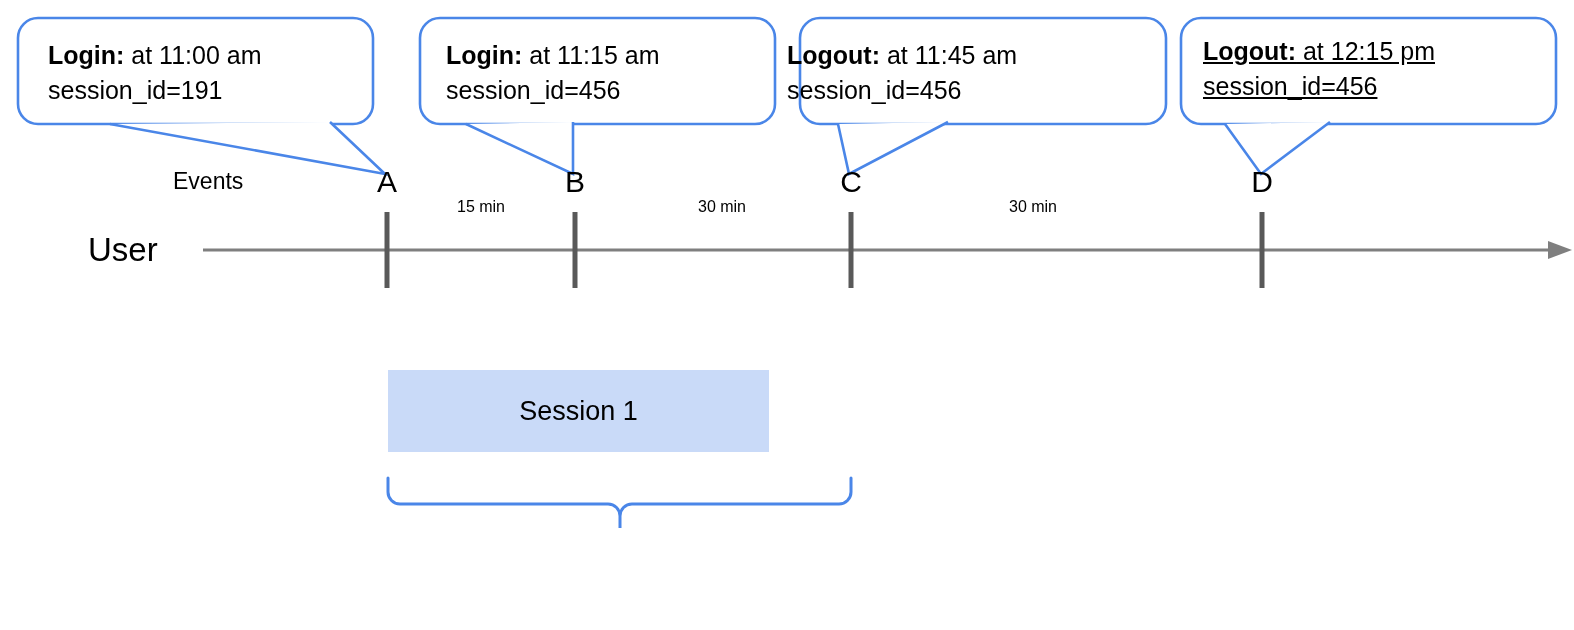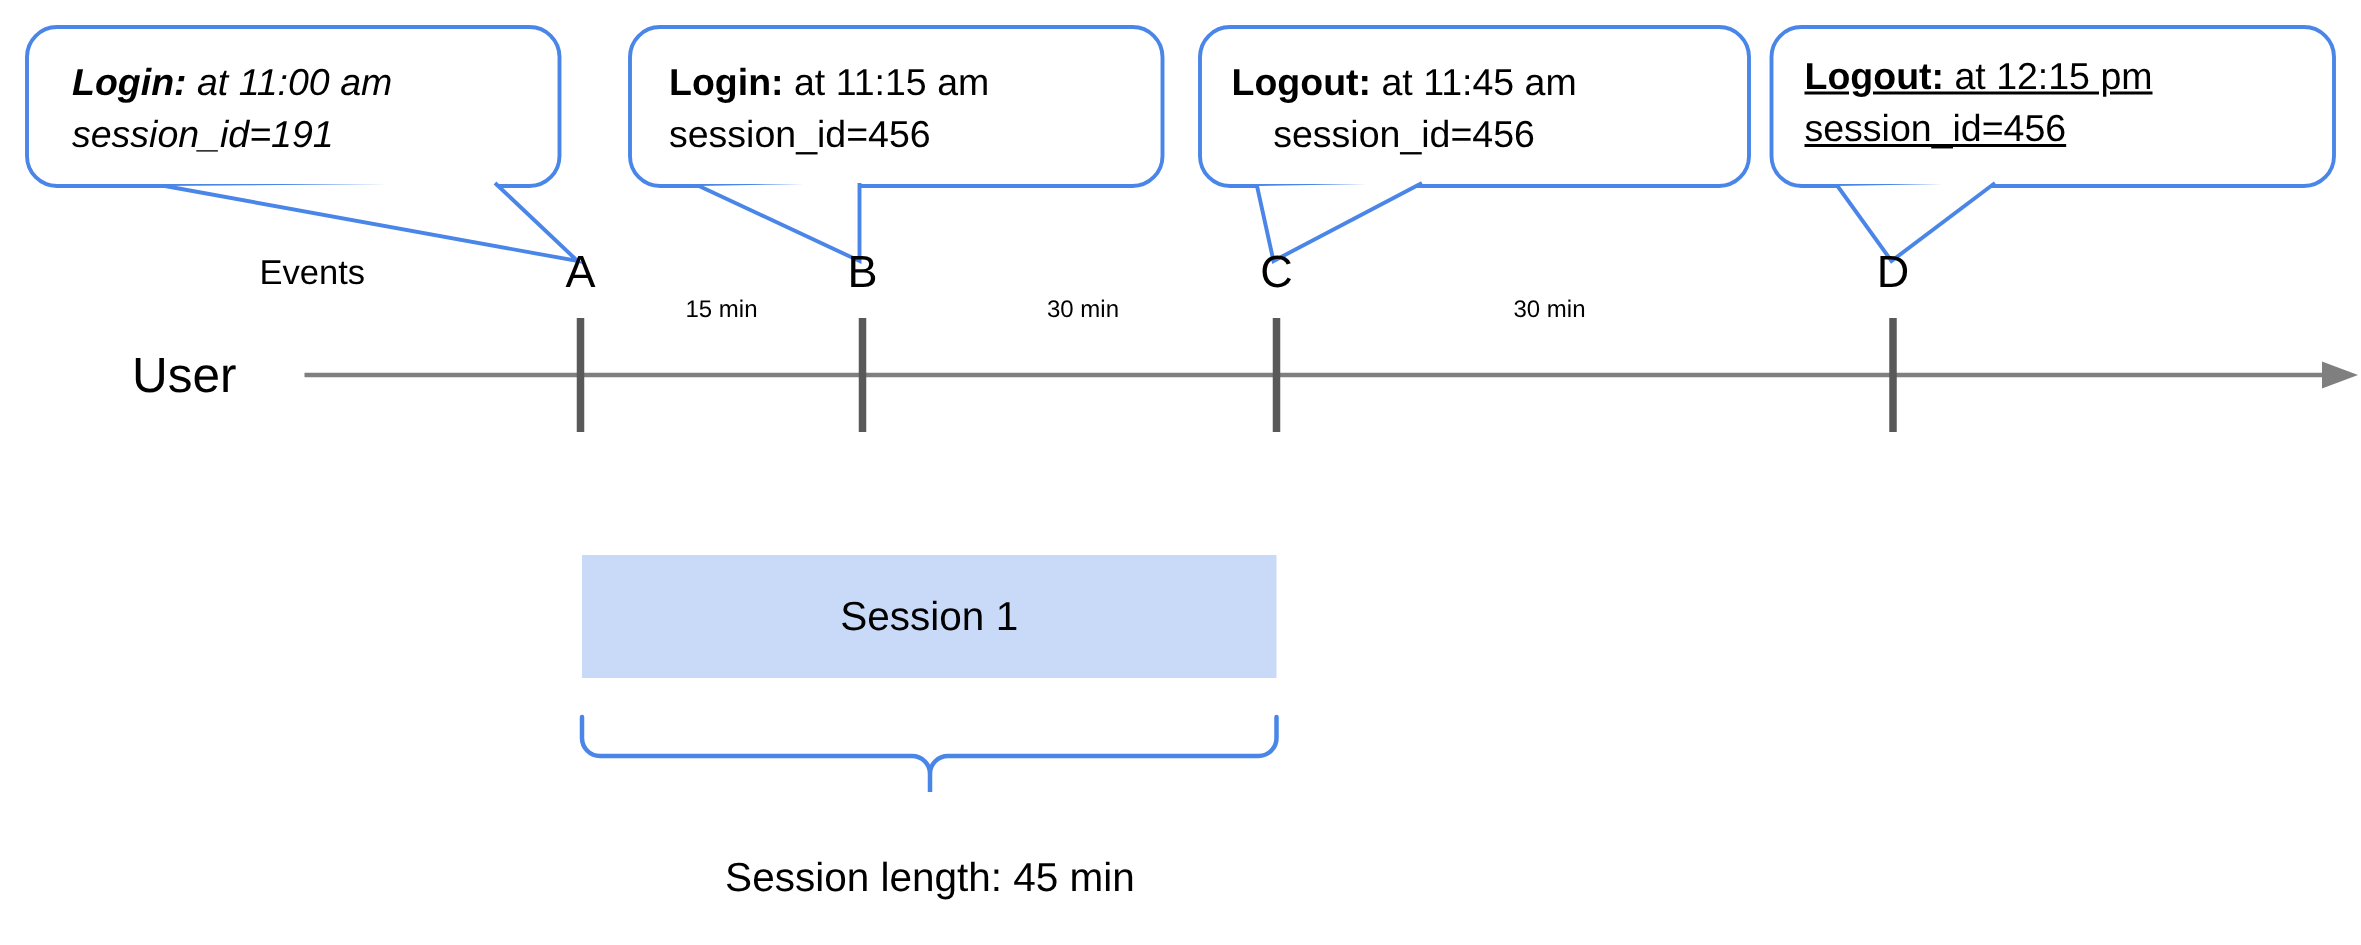--- a/index.html
+++ b/index.html
@@ -31,23 +31,23 @@
   .callout-text {
     position: absolute;
     font-size: 25px;
     line-height: 35px;
     color: #000000;
     white-space: nowrap;
   }
   .callout-text .lead {
     font-weight: bold;
   }
-  .co1 { left: 48px;   top: 38px; font-style: italic; }
+  .co1 { left: 48px;   top: 38px; }
   .co2 { left: 446px;  top: 38px; }
-  .co3 { left: 821px;  top: 38px; text-align: center; }
+  .co3 { left: 787px;  top: 38px; }
   .co4 { left: 1203px; top: 34px; text-decoration: underline; }
 
   
   .row-label {
     position: absolute;
     color: #000000;
     white-space: nowrap;
   }
   #events-label {
     left: 173px;
@@ -79,21 +79,21 @@
     color: #000000;
     transform: translateX(-50%);
     white-space: nowrap;
   }
 
   
   #session-bar {
     position: absolute;
     left: 388px;
     top: 370px;
-    width: 463px;
+    width: 381px;
     height: 82px;
     background: #c9daf8;
     display: flex;
     align-items: center;
     justify-content: center;
   }
   #session-bar-label {
     font-size: 27px;
     color: #000000;
   }
@@ -233,15 +233,14 @@
   <div class="marker-letter" style="left:1262px">D</div>
 
   <div class="interval-label" style="left:481px">15 min</div>
   <div class="interval-label" style="left:722px">30 min</div>
   <div class="interval-label" style="left:1033px">30 min</div>
 
   <div id="session-bar">
     <span id="session-bar-label">Session 1</span>
   </div>
 
-  <div id="session-length-caption">Session length: 45 min</div>
 
 </div>
 
 </body></html>

